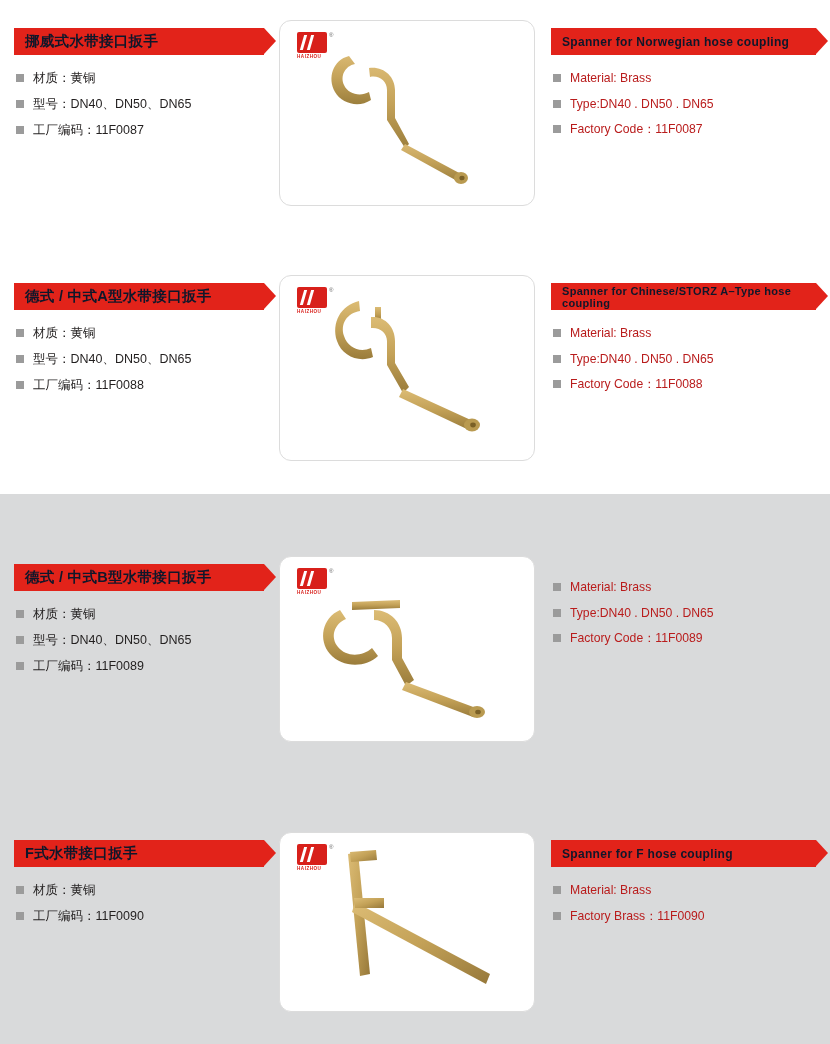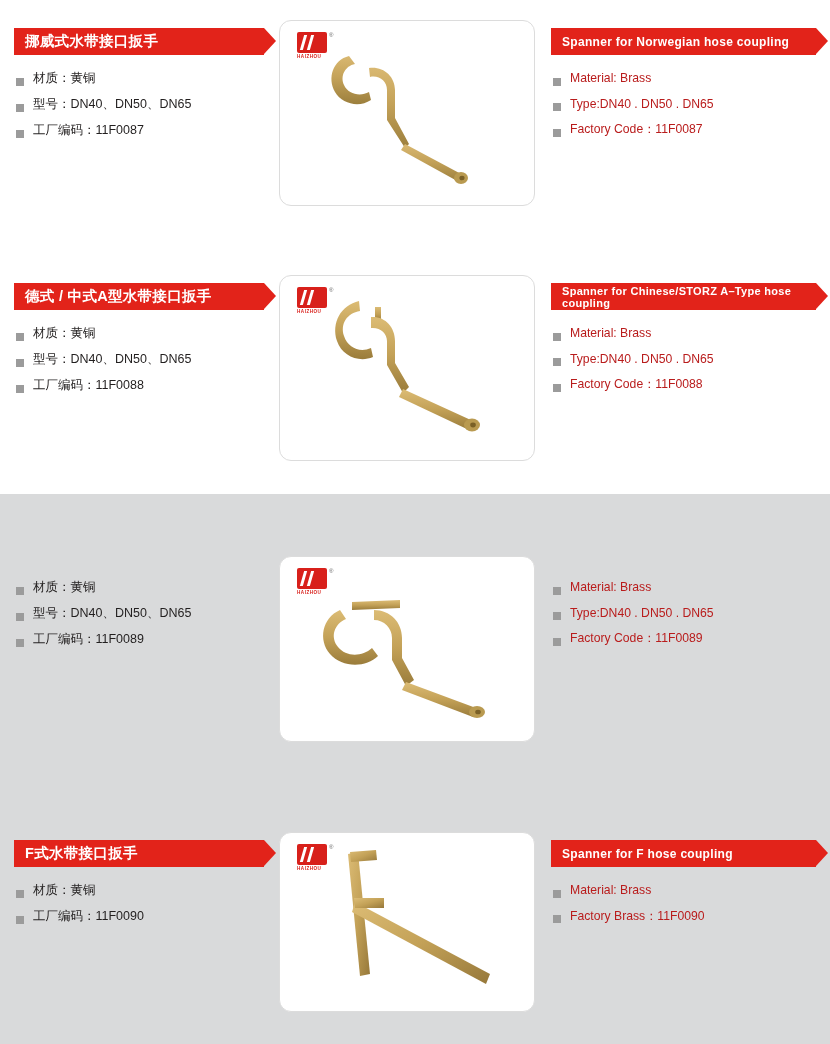--- a/index.html
+++ b/index.html
@@ -38,21 +38,21 @@
     left: 14px;
     top: 18px;
     width: 250px;
   }
   .banner {
     position: relative;
     height: 27px;
     display: flex;
     align-items: center;
     padding-left: 11px;
-    color: #ffffff;
+    color: #0f172a;
     font-weight: bold;
     letter-spacing: 0.3px;
   }
   .banner-cn {
     background: #e2231a;
     font-size: 14.5px;
     width: 100%;
   }
   .banner::after {
     content: "";
@@ -62,21 +62,21 @@
     border-top: 13.5px solid transparent;
     border-bottom: 13.5px solid transparent;
     border-left: 12px solid #e2231a;
   }
   .spec-list {
     margin-top: 16px;
     padding-left: 2px;
   }
   .spec-row {
     display: flex;
-    align-items: flex-end;
+    align-items: flex-start;
     margin-bottom: 11px;
     font-size: 12.5px;
     color: #221f1f;
     line-height: 1.2;
   }
   .bullet {
     display: inline-block;
     width: 8px;
     height: 8px;
     background: #9b9b9b;
@@ -300,20 +300,21 @@
         <div class="spec-row spec-row-en">
             <span class="bullet"></span>
             <span>Factory Code：11F0088</span>
           </div>
       </div>
     </div>
   </div>
 
   <div class="product" style="top:546px;">
     <div class="col-left">
+      <div class="banner banner-cn">德式 / 中式B型水带接口扳手</div>
       <div class="spec-list">
         <div class="spec-row">
             <span class="bullet"></span>
             <span>材质：黄铜</span>
           </div>
         <div class="spec-row">
             <span class="bullet"></span>
             <span>型号：DN40、DN50、DN65</span>
           </div>
         <div class="spec-row">

